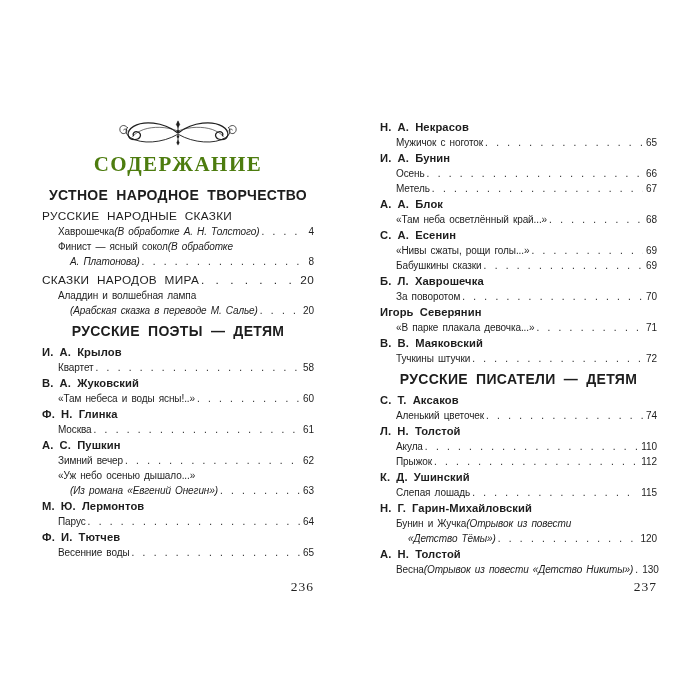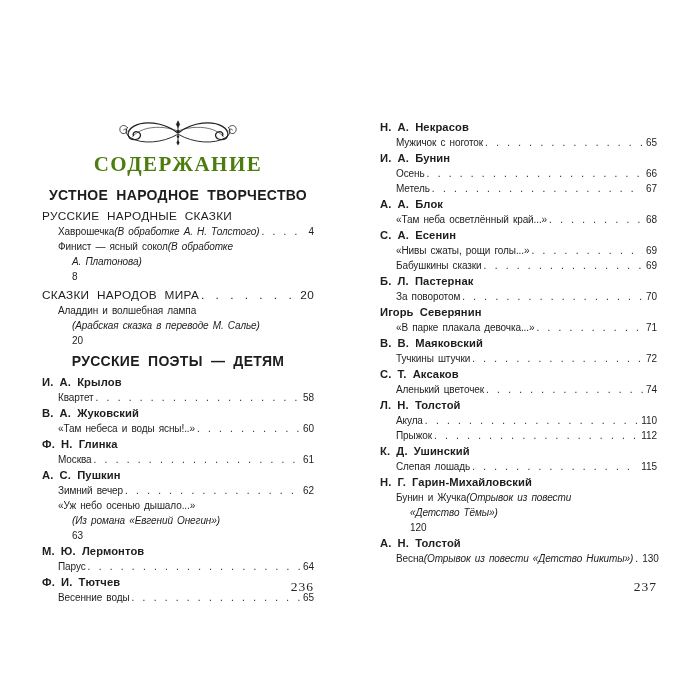--- a/index.html
+++ b/index.html
@@ -35,21 +35,21 @@
   .row .t,.row .it{flex:0 0 auto;}
   .row .it{font-style:italic;}
   .row.h{
     display:block;text-align:center;font-weight:700;
     font-size:14px;line-height:15px;margin:6px 0 6px 0;
     word-spacing:4px;letter-spacing:0.3px;white-space:normal;
   }
   .row.caps{margin-top:4px;font-size:11.8px;word-spacing:4px;letter-spacing:0.3px;align-items:center;}
   .row.author{margin-top:1px;font-weight:700;font-size:11.2px;word-spacing:3px;letter-spacing:0.1px;}
   .row.t1{padding-left:16px;}
-  .row.t2{padding-left:28px;flex-direction:column;}
+  .row.t2{padding-left:28px;}
 
   .leader{
     flex:1 1 0;min-width:4px;overflow:hidden;
     margin:0 3px 0 2px;height:15px;
   }
   .leader::after{
     content:". . . . . . . . . . . . . . . . . . . . . . . . . . . . . . . . . . . . . . . . . . . . . . . . . . . . . . . . . . . .";
     letter-spacing:2px;color:#1d1d1d;
   }
   .pg{flex:0 0 auto;}
@@ -217,21 +217,21 @@
           <span class="t">«Нивы сжаты, рощи голы...»</span>
           <span class="leader"></span>
           <span class="pg">69</span>
         </div>
         <div class="row t1">
           <span class="t">Бабушкины сказки</span>
           <span class="leader"></span>
           <span class="pg">69</span>
         </div>
         <div class="row author">
-          <span class="t">Б. Л. Пастернак</span>
+          <span class="t">Б. Л. Хаврошечка</span>
         </div>
         <div class="row t1">
           <span class="t">За поворотом</span>
           <span class="leader"></span>
           <span class="pg">70</span>
         </div>
         <div class="row author">
           <span class="t">Игорь Северянин</span>
         </div>
         <div class="row t1">
@@ -240,20 +240,21 @@
           <span class="pg">71</span>
         </div>
         <div class="row author">
           <span class="t">В. В. Маяковский</span>
         </div>
         <div class="row t1">
           <span class="t">Тучкины штучки</span>
           <span class="leader"></span>
           <span class="pg">72</span>
         </div>
+        <div class="row h"><span class="t">РУССКИЕ ПИСАТЕЛИ — ДЕТЯМ</span></div>
         <div class="row author">
           <span class="t">С. Т. Аксаков</span>
         </div>
         <div class="row t1">
           <span class="t">Аленький цветочек</span>
           <span class="leader"></span>
           <span class="pg">74</span>
         </div>
         <div class="row author">
           <span class="t">Л. Н. Толстой</span>

